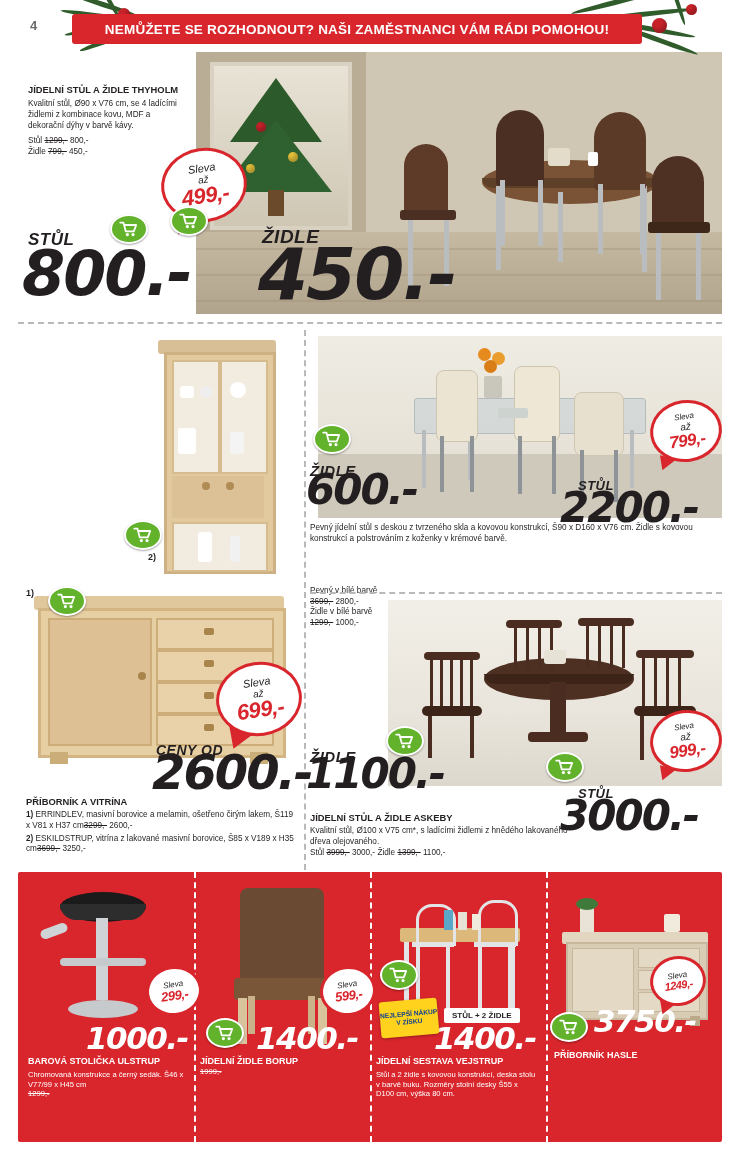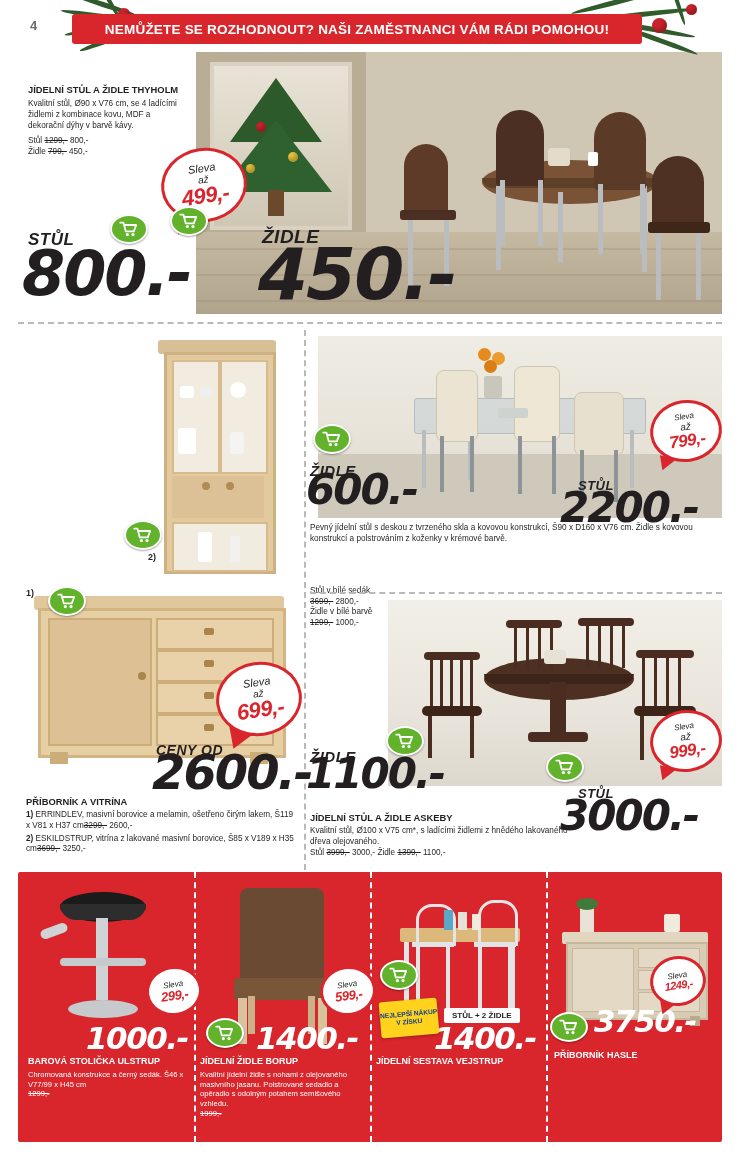--- a/index.html
+++ b/index.html
@@ -511,21 +511,21 @@
 <div class="price-big" style="position:absolute; left:306px; top:472px; font-size:42px;">600.-</div>
 
 <div class="price-label" style="position:absolute; left:578px; top:478px; font-size:13px;">STŮL</div>
 <div class="price-big" style="position:absolute; left:560px; top:490px; font-size:42px;">2200.-</div>
 
 <div style="position:absolute; left:310px; top:520px; width:406px;">
   <div class="prod-desc" style="margin-top:3px;">Pevný jídelní stůl s deskou z tvrzeného skla a kovovou konstrukcí, Š90 x D160 x V76 cm. Židle s kovovou konstrukcí a polstrováním z koženky v krémové barvě.</div>
 </div>
 
 <div style="position:absolute; left:310px; top:586px; width:170px;">
-  <div class="prod-desc">Stůl v bílé sedák</div>
+  <div class="prod-desc">Pevný v bílé barvě</div>
   <div class="prod-desc"><span class="strike">3699,-</span><span> 2800,-</span></div>
   <div class="prod-desc">Židle v bílé barvě</div>
   <div class="prod-desc"><span class="strike">1299,-</span><span> 1000,-</span></div>
 </div>
 
 <div class="sep" style="left:310px; top:592px; width:412px;"></div>
 
 <div class="photo" style="left:388px; top:600px; width:334px; height:186px;">
   <div style="position:absolute; inset:0; background:linear-gradient(180deg,#f2efe8 0%,#e9e5dc 60%,#ddd8cd 100%);"></div>
 
@@ -661,21 +661,20 @@
 <div class="cart" style="left:206px; top:1018px;">
   <svg viewBox="0 0 24 20">
       <path d="M1 2h4l3 11h10l3-8H7" fill="none" stroke="#fff" stroke-width="2.2" stroke-linejoin="round" stroke-linecap="round"></path>
       <circle cx="10" cy="17" r="2" fill="#fff"></circle>
       <circle cx="17" cy="17" r="2" fill="#fff"></circle>
     </svg>
 </div>
 <div class="bprice" style="position:absolute; left:256px; top:1020px;">1400.-</div>
 <div style="position:absolute; left:200px; top:1056px; width:162px;">
   <div class="bcell-title">JÍDELNÍ ŽIDLE BORUP</div>
-  <div class="bcell-desc" style="margin-top:3px;">Kvalitní jídelní židle s nohami z olejovaného masivního jasanu. Polstrované sedadlo a opěradlo s odolným potahem semišového vzhledu.</div>
   <div class="bcell-desc strike">1999,-</div>
 </div>
 
 <div class="photo" style="left:382px; top:884px; width:158px; height:164px;">
   <div style="position:absolute; inset:0; background:linear-gradient(180deg,#d8262c,#d8262c);"></div>
   <div style="position:absolute; left:18px; top:44px; width:120px; height:14px; background:#dcb87a; border-radius:2px;"></div>
   <div style="position:absolute; left:22px; top:58px; width:5px; height:70px; background:#e2e4e5;"></div>
   <div style="position:absolute; left:128px; top:58px; width:5px; height:70px; background:#e2e4e5;"></div>
   <div style="position:absolute; left:34px; top:20px; width:34px; height:36px; background:transparent; border:3px solid #e2e4e5; border-radius:16px 16px 0 0;"></div>
   <div style="position:absolute; left:96px; top:16px; width:34px; height:40px; background:transparent; border:3px solid #e2e4e5; border-radius:16px 16px 0 0;"></div>
@@ -696,20 +695,21 @@
 <div class="cart" style="left:380px; top:960px;">
   <svg viewBox="0 0 24 20">
       <path d="M1 2h4l3 11h10l3-8H7" fill="none" stroke="#fff" stroke-width="2.2" stroke-linejoin="round" stroke-linecap="round"></path>
       <circle cx="10" cy="17" r="2" fill="#fff"></circle>
       <circle cx="17" cy="17" r="2" fill="#fff"></circle>
     </svg>
 </div>
 <div class="bprice" style="position:absolute; left:434px; top:1020px;">1400.-</div>
 <div style="position:absolute; left:376px; top:1056px; width:162px;">
   <div class="bcell-title">JÍDELNÍ SESTAVA VEJSTRUP</div>
+  <div class="bcell-desc" style="margin-top:3px;">Stůl a 2 židle s kovovou konstrukcí, deska stolu v barvě buku. Rozměry stolní desky Š55 x D100 cm, výška 80 cm.</div>
 </div>
 
 <div class="photo" style="left:552px; top:892px; width:166px; height:150px;">
   <div style="position:absolute; left:10px; top:40px; width:146px; height:12px; background:#e2d6c1; border-radius:2px;"></div>
   <div style="position:absolute; left:14px; top:50px; width:138px; height:74px; background:#d9ccb5; border:2px solid #c7b89d;"></div>
   <div style="position:absolute; left:20px; top:56px; width:60px; height:62px; background:#e4d9c4; border:1px solid #c7b89d;"></div>
   <div style="position:absolute; left:86px; top:56px; width:60px; height:18px; background:#e4d9c4; border:1px solid #c7b89d;"></div>
   <div style="position:absolute; left:86px; top:78px; width:60px; height:18px; background:#e4d9c4; border:1px solid #c7b89d;"></div>
   <div style="position:absolute; left:86px; top:100px; width:60px; height:18px; background:#e4d9c4; border:1px solid #c7b89d;"></div>
   <div style="position:absolute; left:18px; top:124px; width:10px; height:10px; background:#bba98c;"></div>

